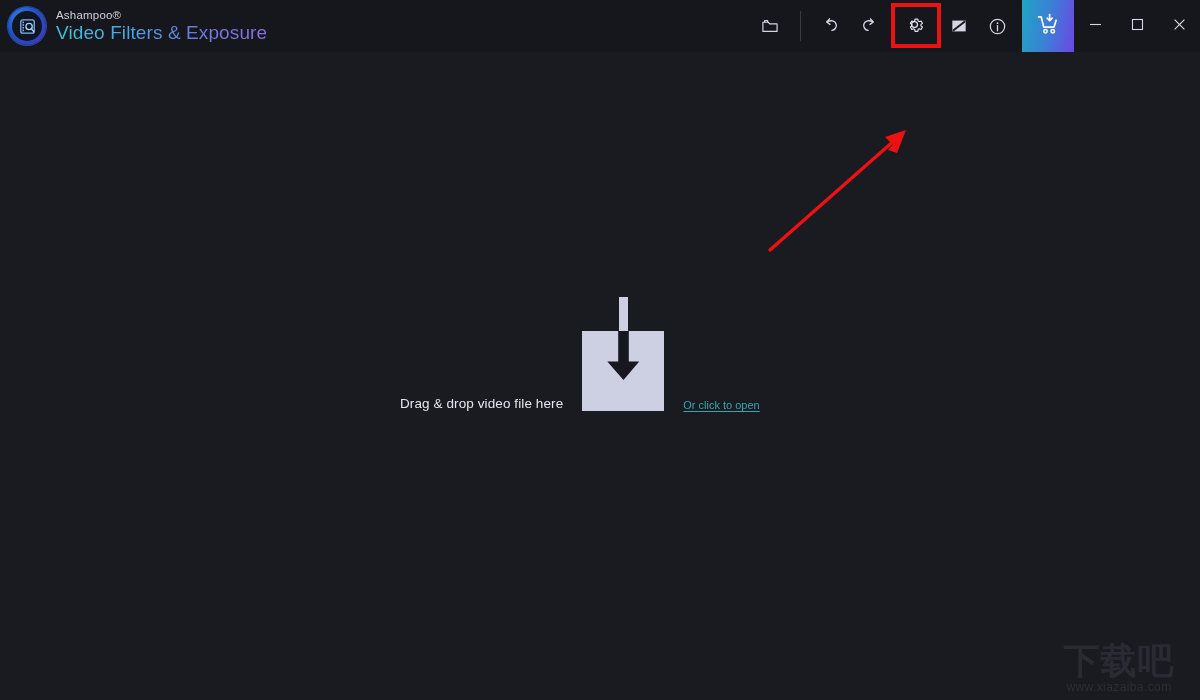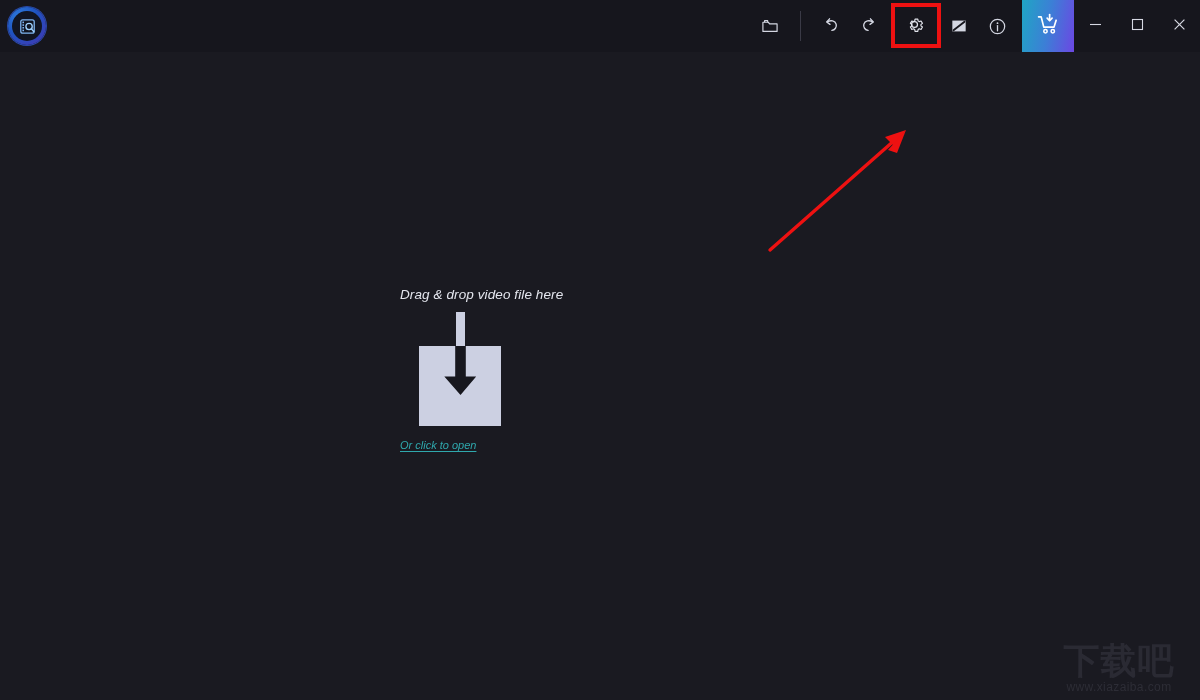--- a/index.html
+++ b/index.html
@@ -84,21 +84,21 @@
   
   #workspace {
     position: absolute; left: 0; top: 52px;
     width: 1200px; height: 648px;
     background: #1a1a21;
   }
 
   
   #dropzone {
     position: absolute; left: 400px; top: 235px; width: 400px;
-    display: flex; flex-direction: column; align-items: flex-start; font-style: italic;
+    display: flex; align-items: flex-end;
   }
   #dz-label {
     font-size: 13.5px; color: #e4e6ee; letter-spacing: .1px;
   }
   #dz-graphic { position: relative; width: 120px; height: 114px; margin-top: 10px; }
   #dz-stem {
     position: absolute; left: 56px; top: 0; width: 9px; height: 42px;
     background: #ccd0e2;
   }
   #dz-box {
@@ -148,20 +148,24 @@
         <svg width="19" height="19" viewBox="0 0 24 24" fill="none">
           <rect x="3.5" y="3.5" width="17" height="17" rx="2.5" stroke="#7fb6f2" stroke-width="1.6"></rect>
           <rect x="5.6" y="5.8" width="2" height="2" fill="#7fb6f2"></rect>
           <rect x="5.6" y="9.2" width="2" height="2" fill="#7fb6f2"></rect>
           <rect x="5.6" y="12.6" width="2" height="2" fill="#7fb6f2"></rect>
           <rect x="5.6" y="16" width="2" height="2" fill="#7fb6f2"></rect>
           <circle cx="14" cy="12" r="4" stroke="#9fd2ff" stroke-width="1.7"></circle>
           <line x1="17" y1="15" x2="19.8" y2="18.2" stroke="#9fd2ff" stroke-width="1.9" stroke-linecap="round"></line>
         </svg>
       </div>
+      <div id="brand-text">
+        <span id="brand-sub">Ashampoo®</span>
+        <span id="brand-title">Video Filters &amp; Exposure</span>
+      </div>
     </div>
 
     <div id="toolbar">
 
       <div class="tool">
         <span>
           <svg width="20" height="20" viewBox="0 0 24 24" fill="none">
             <path d="M3.5 7.5V18.5H20.5V9.5H11.6L9.9 7.5H3.5Z" stroke="#d4d7e2" stroke-width="1.4" stroke-linejoin="round"></path>
             <path d="M5.5 7.5V5.6H9.2V7.5" stroke="#d4d7e2" stroke-width="1.4" stroke-linejoin="round"></path>
           </svg>

